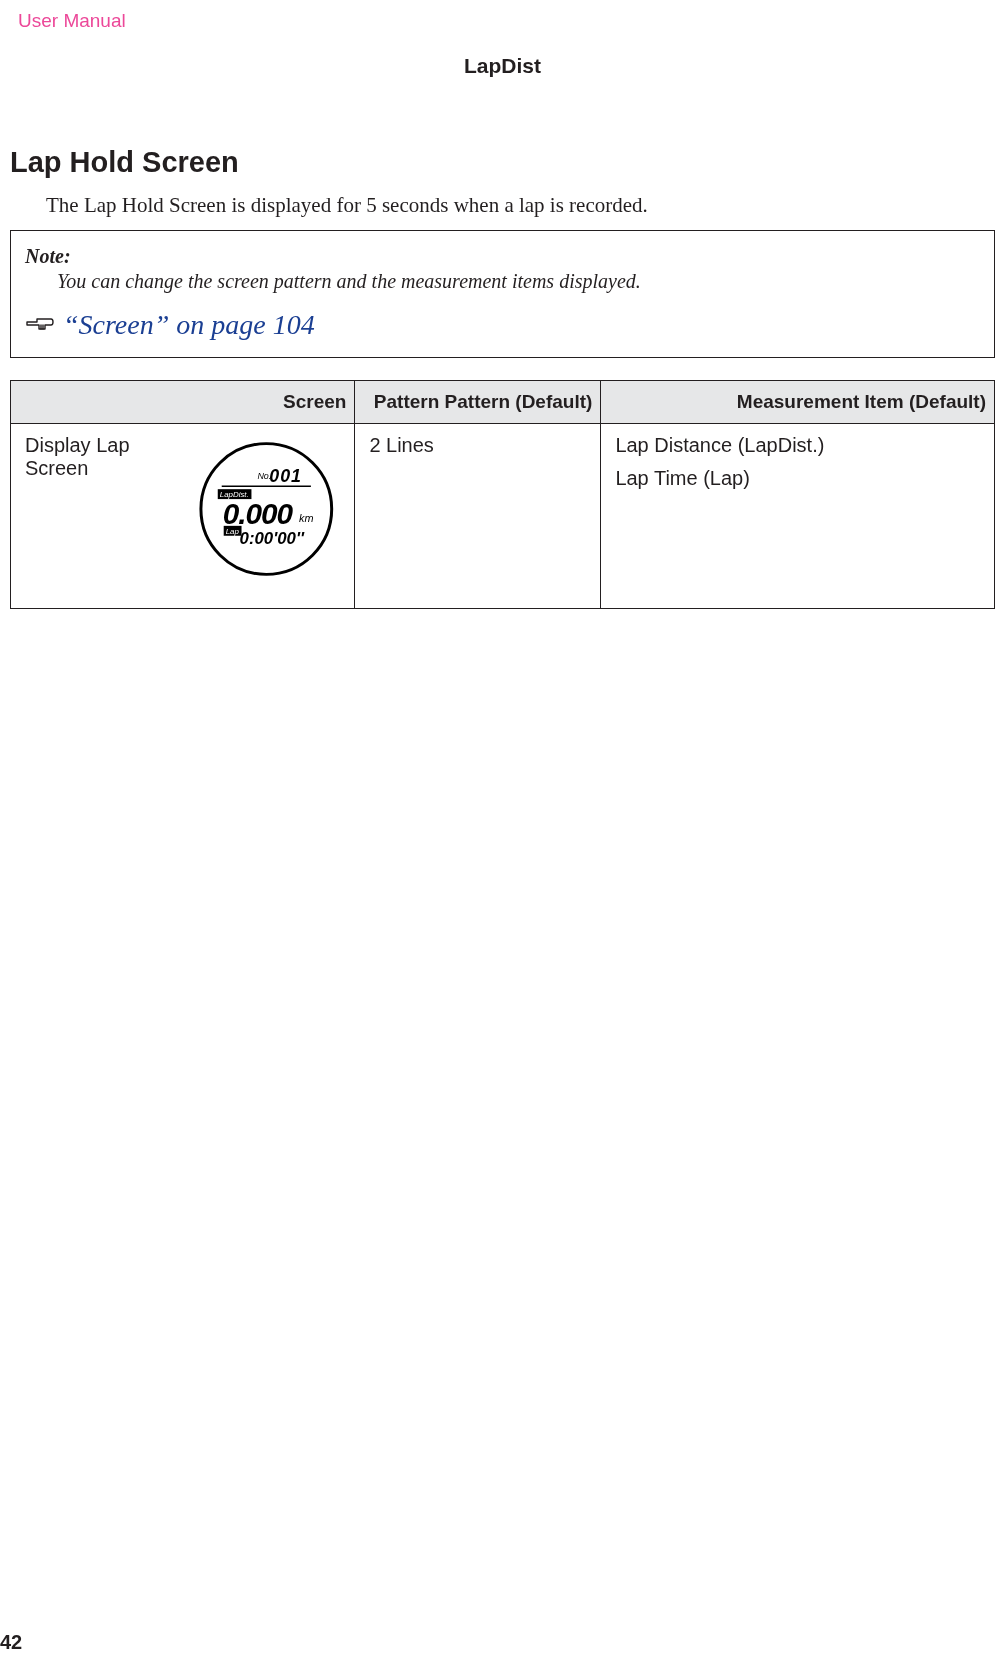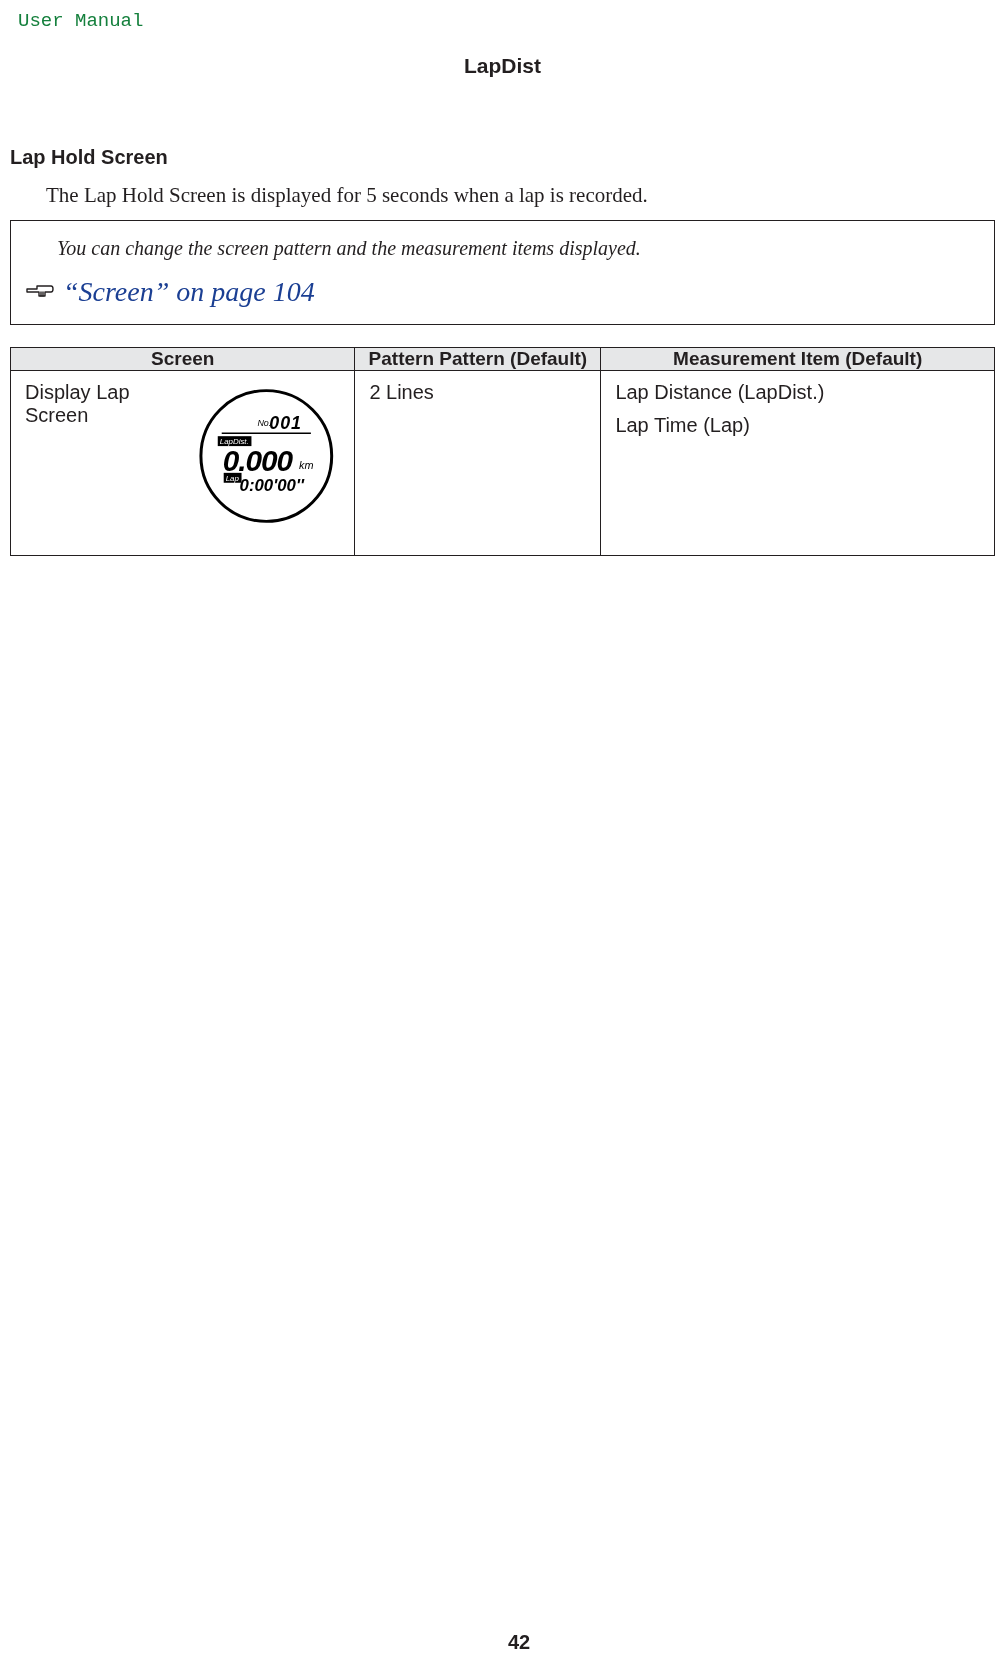--- a/index.html
+++ b/index.html
@@ -6,36 +6,36 @@
   body {
     font-family: Georgia, "Times New Roman", serif;
     color: #231f20;
     background: #fff;
     width: 1005px;
     height: 1676px;
     position: relative;
     padding: 10px 10px 0 10px;
   }
   .running-head {
-    font-family: Liberation Mono, monospace;
+    font-family: Liberation Sans, sans-serif;
     font-size: 19px;
-    color: #15803d;
+    color: #ec4899;
     padding-left: 8px;
   }
   .chapter-title {
     font-family: "Myriad Pro", "Segoe UI", Arial, sans-serif;
     font-weight: 700;
     font-size: 21px;
     text-align: center;
     margin-top: 22px;
   }
   .section-title {
     font-family: "Myriad Pro", "Segoe UI", Arial, sans-serif;
     font-weight: 700;
-    font-size: 20px;
+    font-size: 29px;
     margin-top: 68px;
   }
   .intro {
     font-family: "Minion Pro", Georgia, serif;
     font-size: 21px;
     margin-top: 14px;
     margin-left: 36px;
   }
   .note-box {
     border: 1px solid #231f20;
@@ -76,22 +76,22 @@
     table-layout: fixed;
   }
   table.spec th, table.spec td {
     border: 1px solid #231f20;
   }
   table.spec th {
     background: #e6e7e8;
     font-family: "Myriad Pro", "Segoe UI", Arial, sans-serif;
     font-weight: 700;
     font-size: 19px;
-    text-align: center;
-    padding: 0 8px;
+    text-align: right;
+    padding: 10px 8px;
   }
   table.spec td {
     font-family: "Myriad Pro", "Segoe UI", Arial, sans-serif;
     font-size: 20px;
     vertical-align: top;
     padding: 10px 14px 14px 14px;
   }
   .col-screen-label { width: 17%; }
   .col-screen-img   { width: 18%; border-left: none; }
   table.spec td.col-screen-label { border-right: none; }
@@ -102,38 +102,38 @@
     display: flex;
     align-items: flex-start;
     height: 160px;
     font-style: italic;
   }
 
   .page-number {
     position: absolute;
     bottom: 22px;
     left: 0; right: 0;
-    text-align: center;
+    text-align: left;
     font-family: "Myriad Pro", "Segoe UI", Arial, sans-serif;
     font-weight: 700;
     font-size: 20px;
-    padding-left: 33px;
   }
   .meas-item + .meas-item { margin-top: 10px; }
 </style>
 </head>
 <body>
 
 <div class="running-head">User Manual</div>
 <div class="chapter-title">LapDist</div>
 
 <h2 class="section-title">Lap Hold Screen</h2>
 <p class="intro">The Lap Hold Screen is displayed for 5 seconds when a lap is recorded.</p>
 
 <div class="note-box">
+  <span class="note-label">Note:</span>
   <div class="note-body">You can change the screen pattern and the measurement items displayed.</div>
   <div class="xref-line">
     <span>
       <svg width="30" height="20" viewBox="0 0 30 20">
         <g fill="none" stroke="#231f20" stroke-width="1.4" stroke-linejoin="round" stroke-linecap="round">
           <path d="M2 9 L12 9 L12 6 L26 6 Q28 6 28 9 L28 9 Q28 12 26 12 L20 12 L20 16 L14 16 L14 12 L2 12 Z"></path>
           <line x1="16" y1="12" x2="16" y2="16"></line>
           <line x1="18" y1="12" x2="18" y2="16"></line>
         </g>
       </svg>

